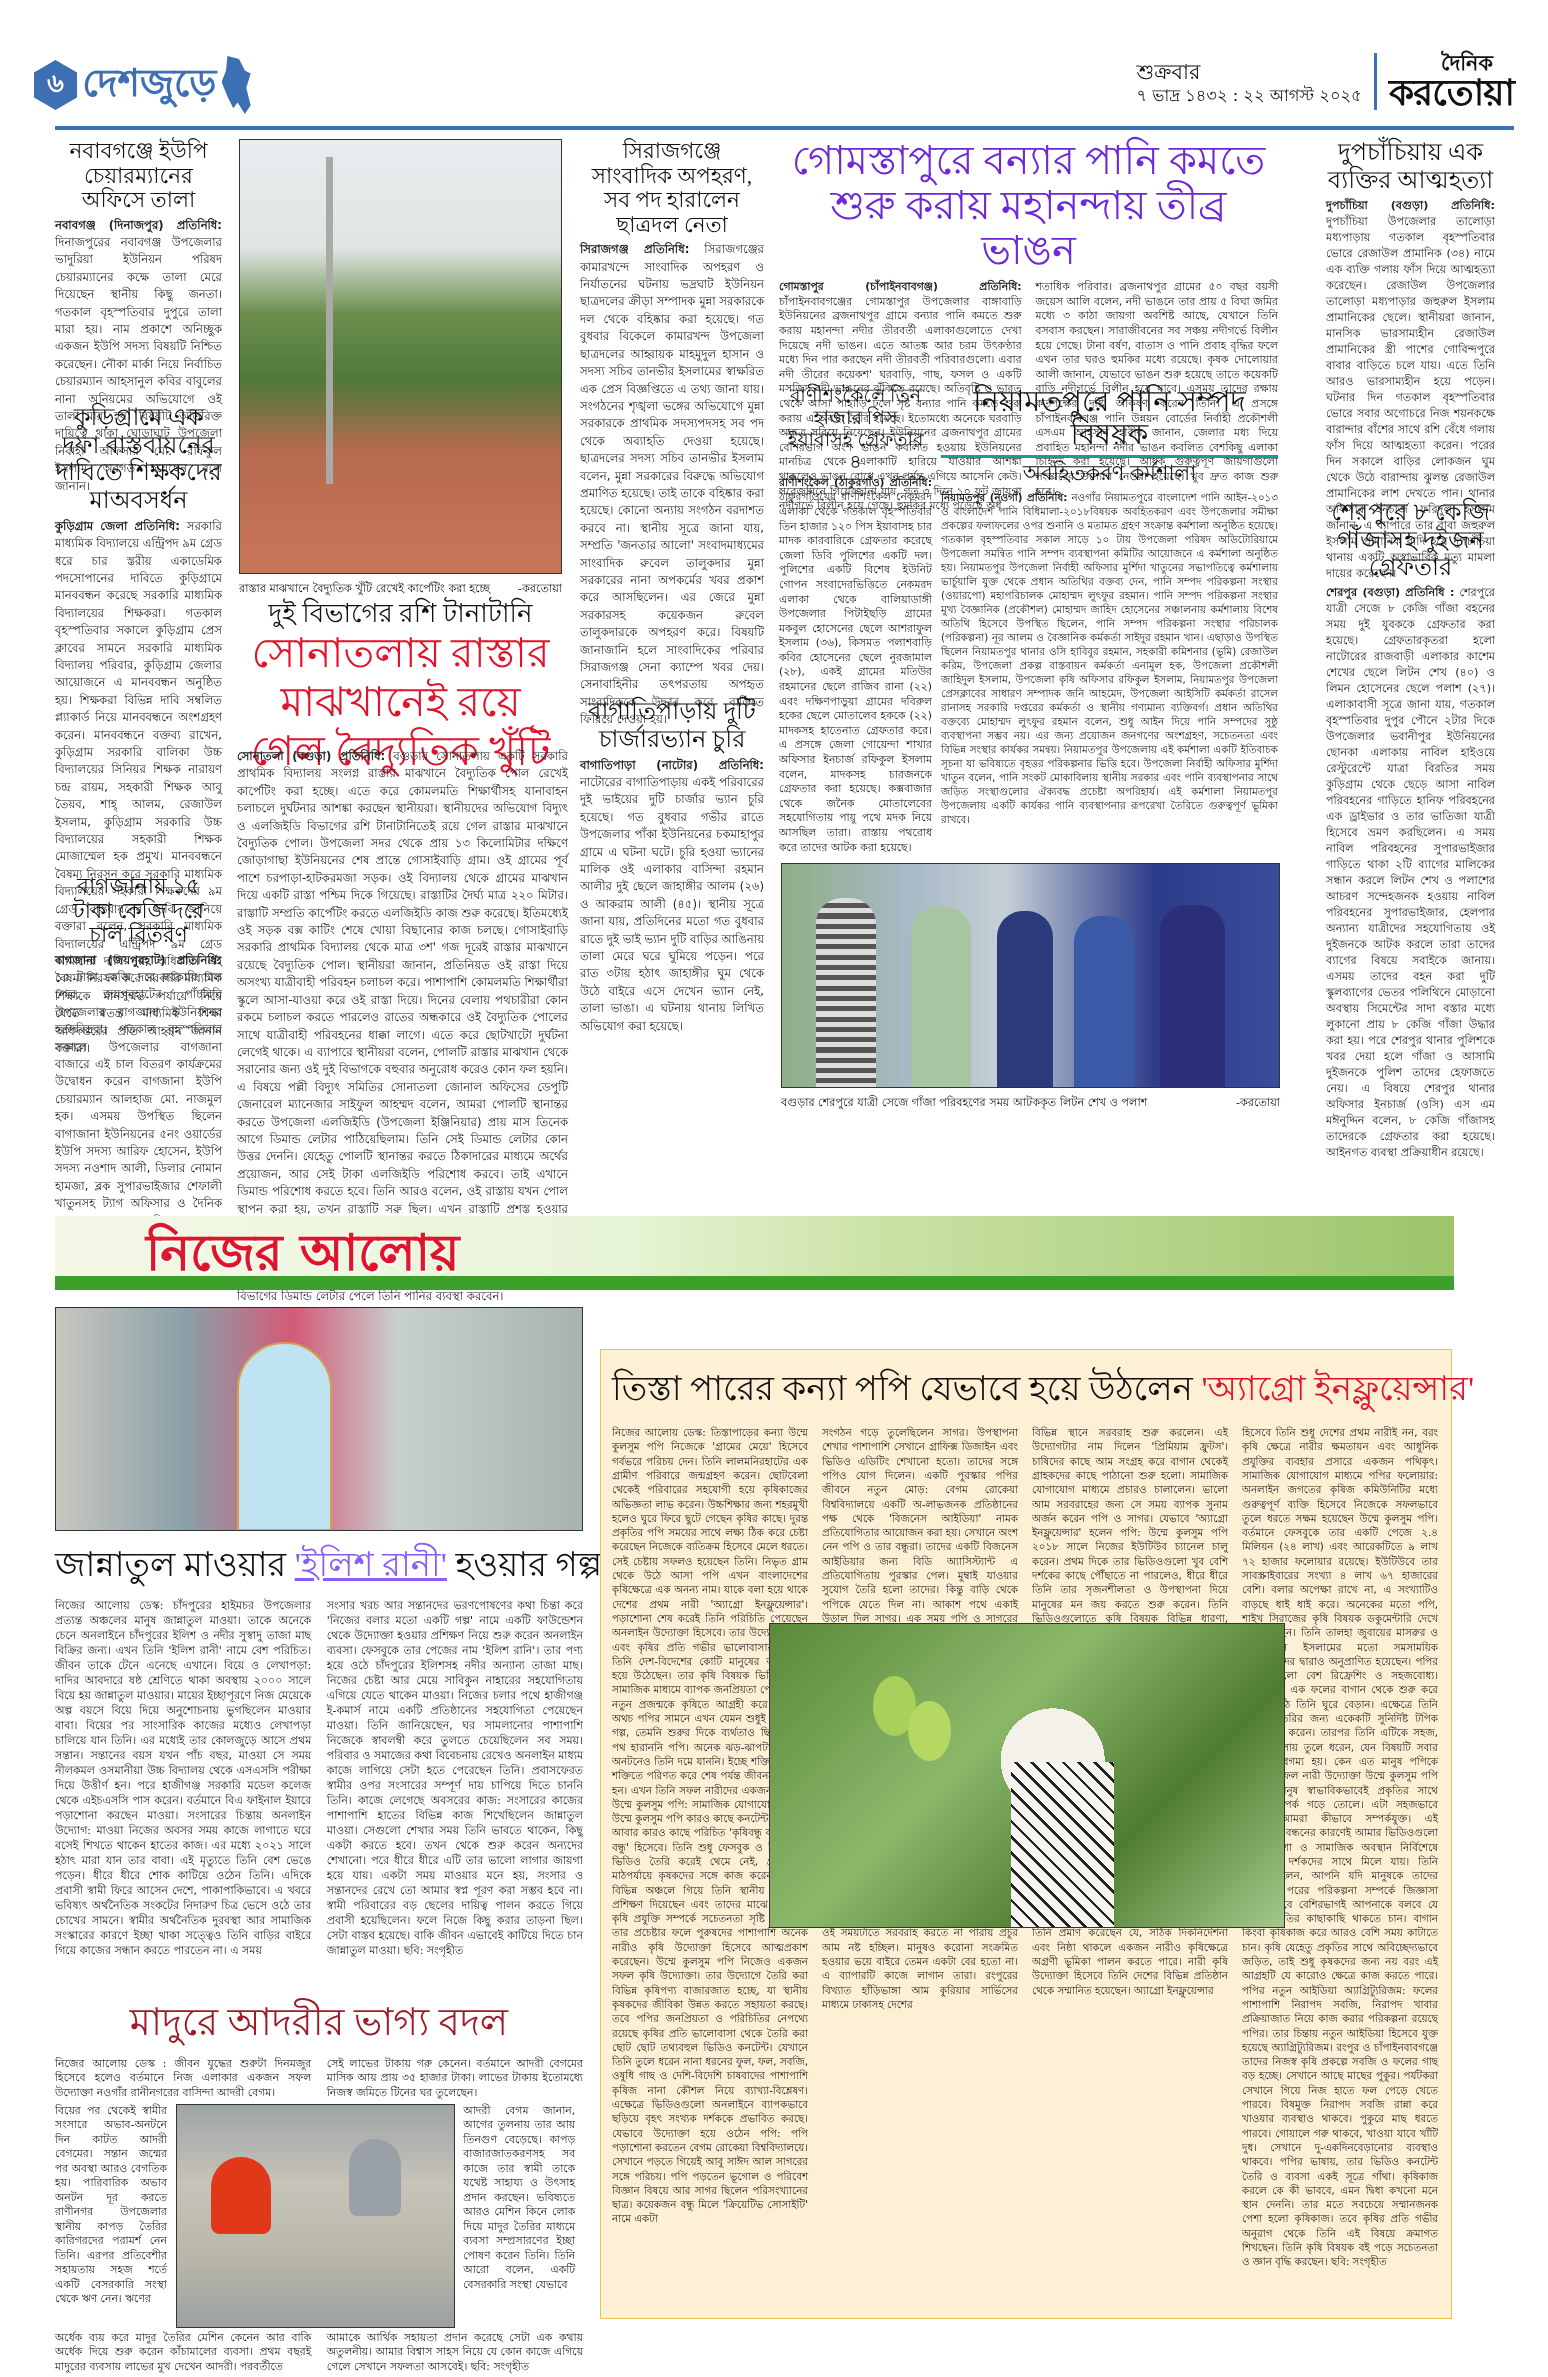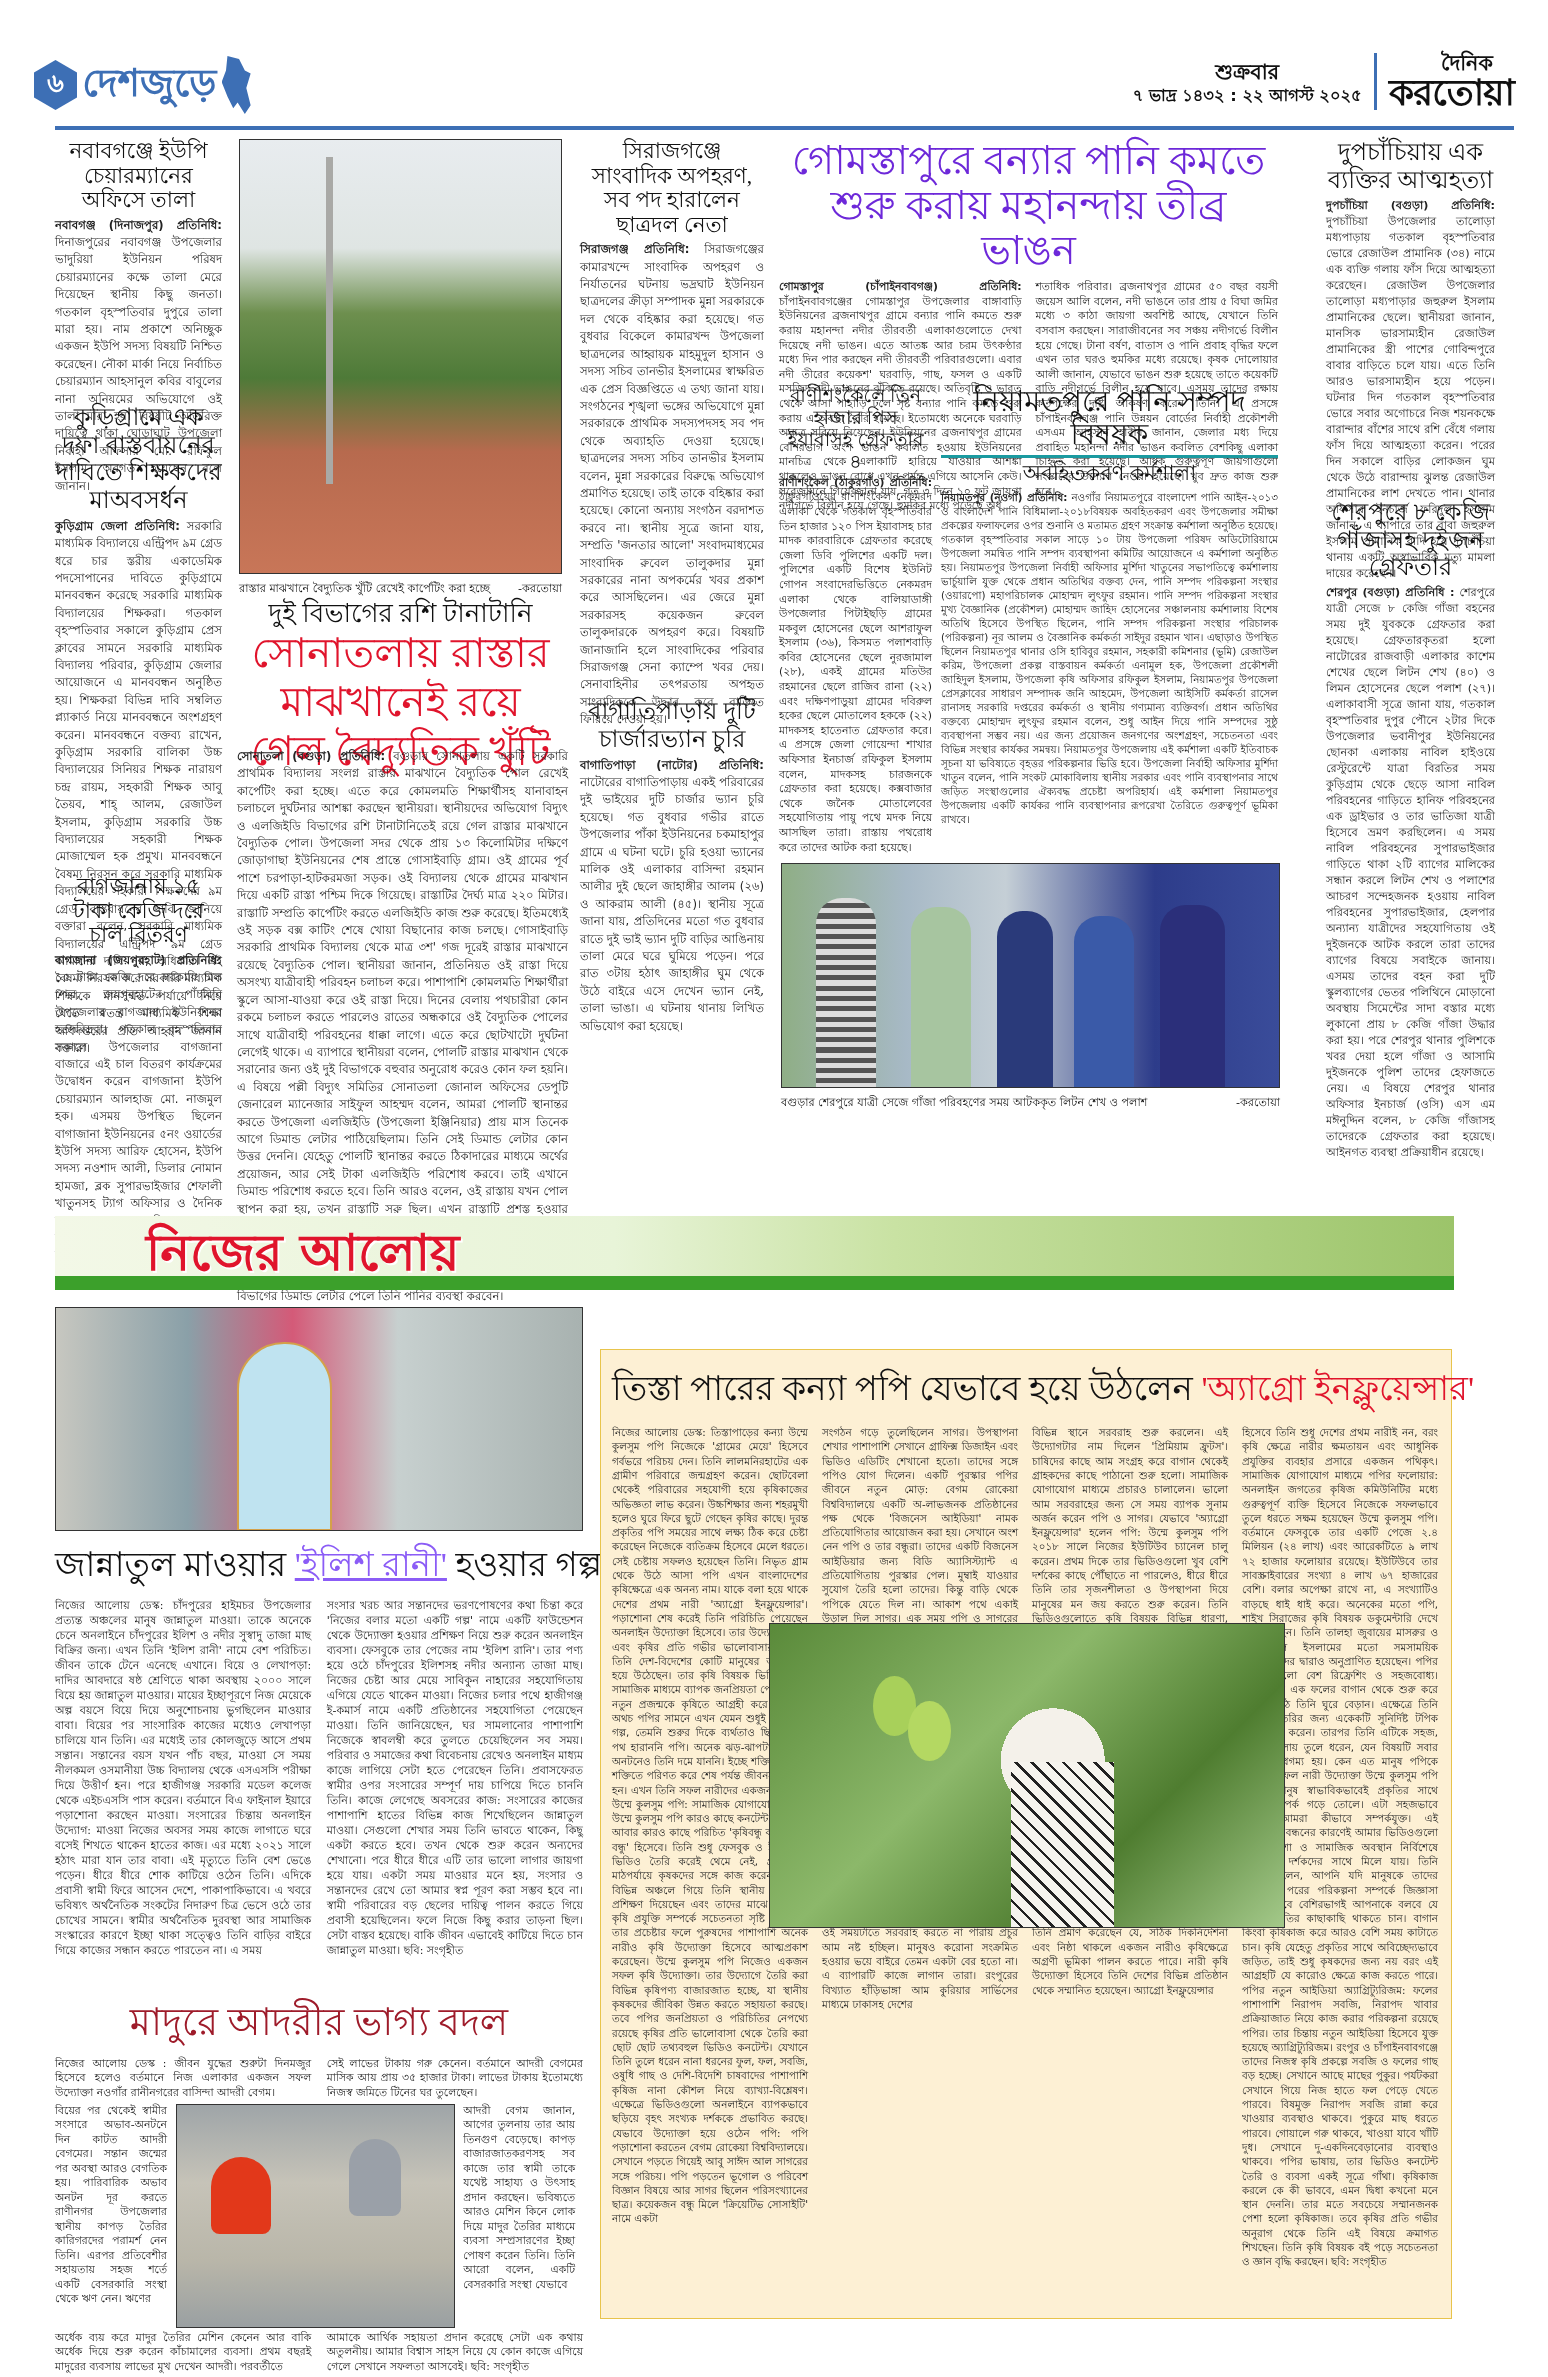--- a/index.html
+++ b/index.html
@@ -3,21 +3,21 @@
 <meta charset="utf-8">
 <style>
   * { box-sizing: border-box; margin: 0; padding: 0; }
   body { width: 1548px; height: 2377px; background: #fff; font-family: "DejaVu Sans", sans-serif; color: #111; overflow: hidden; position: relative; }
   .abs { position: absolute; }
   .hdr-logo { left: 34px; top: 53px; display: flex; align-items: center; gap: 5.2px; }
   .hex { width: 43px; height: 50px; background: #3d6fb5; clip-path: polygon(50% 0, 100% 25%, 100% 75%, 50% 100%, 0 75%, 0 25%); color: #fff; font-size: 26px; font-weight: bold; display: flex; align-items: center; justify-content: center; }
   .logo-text { color: #3d6fb5; font-size: 38px; font-weight: bold; font-family: "DejaVu Serif", serif; }
   .map-shape { width: 29px; height: 58px; background: #3d6fb5; clip-path: polygon(20% 0, 60% 5%, 80% 25%, 100% 30%, 85% 55%, 100% 85%, 80% 100%, 55% 80%, 40% 90%, 20% 70%, 0 45%, 15% 25%); }
   .hdr-right { right: 34px; top: 53px; display: flex; align-items: stretch; gap: 12px; }
-  .hdr-date { text-align: center; font-size: 16.3px; line-height: 24px; padding-top: 6.9px; font-weight: bold; }
+  .hdr-date { text-align: left; font-size: 16.3px; line-height: 24px; padding-top: 6.9px; }
   .hdr-date .day { font-size: 20.6px; }
   .hdr-sep { width: 3.4px; background: #3d6fb5; }
   .masthead { text-align: left; line-height: 1; }
   .masthead .sm { font-size: 20.6px; font-weight: bold; padding-left: 52px; }
   .masthead .big { font-size: 36px; font-weight: bold; font-family: "DejaVu Serif", serif; letter-spacing: -0.9px; }
   .rule { left: 55px; right: 34px; top: 126px; height: 4.3px; background: #3d6fb5; }
 
   .hl { font-family: "Liberation Serif", serif; text-align: center; line-height: 1.15; }
   .body { font-size: 11.6px; line-height: 17.4px; text-align: justify; color: #222; }
   .body b { font-weight: bold; }

